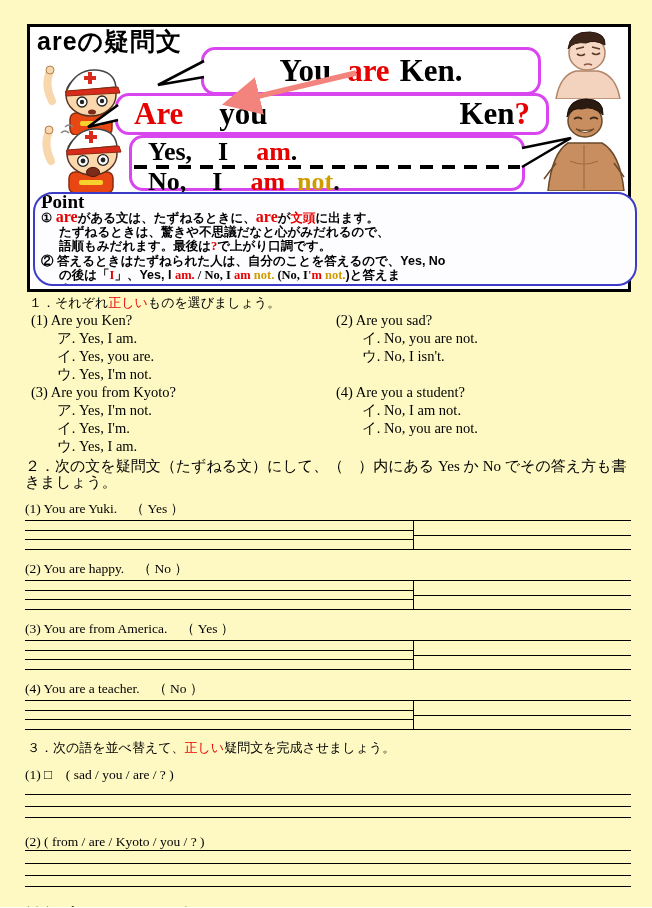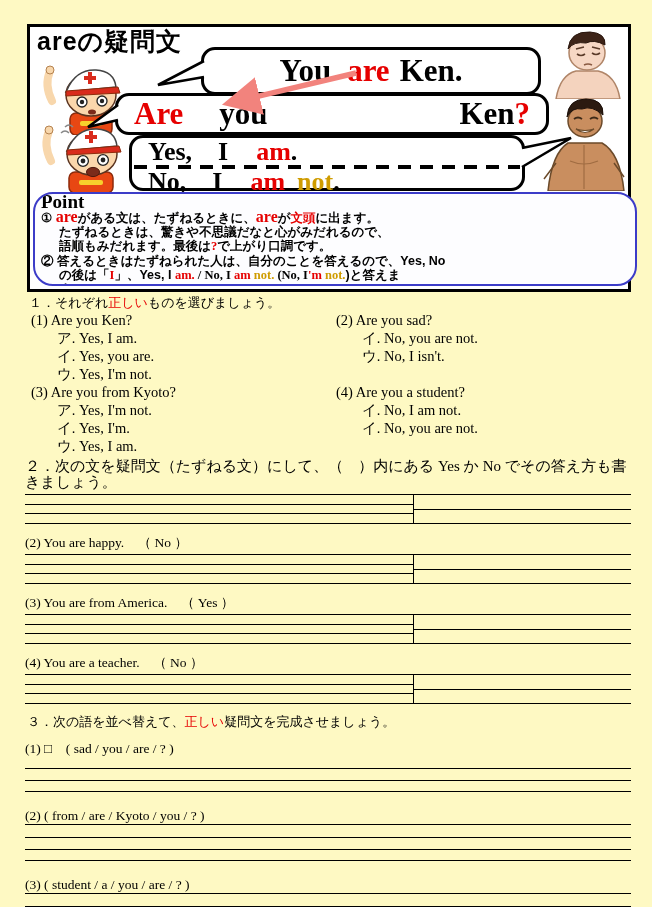--- a/index.html
+++ b/index.html
@@ -7,21 +7,21 @@
         font-family:"Liberation Serif",serif;color:#000;}
   .red{color:#e60000;}
   .gold{color:#cf9c00;}
 
   
   .top-box{position:absolute;left:27px;top:24px;width:598px;height:262px;
            border:3px solid #000;background:#fff;}
   .main-title{position:absolute;left:7px;top:-2px;font-family:"Liberation Sans",sans-serif;
               font-weight:bold;font-size:25px;letter-spacing:1px;z-index:4;}
   .char{position:absolute;z-index:2;}
-  .bubble{position:absolute;background:#fff;border:3px solid #000000;border-radius:14px;
+  .bubble{position:absolute;background:#fff;border:3px solid #d946ef;border-radius:14px;
           z-index:3;font-weight:bold;font-family:"Liberation Serif",serif;}
   .bubble1{left:171px;top:20px;width:334px;height:42px;display:flex;align-items:center;
            justify-content:center;font-size:31px;}
   .bubble1 .t2{margin:0 10px 0 16px;}
   .bubble2{left:85px;top:66px;width:434px;height:42px;display:flex;align-items:center;
            font-size:31px;padding:0 16px;box-sizing:border-box;}
   .bubble2 .t2{margin-left:36px;}
   .bubble2 .t3{margin-left:auto;}
   .bubble3{left:99px;top:108px;width:396px;height:56px;font-size:26px;
            padding:1px 0 0 16px;box-sizing:border-box;}
@@ -224,20 +224,21 @@
           <div class="q1-opt">イ. No, I am not.</div>
           <div class="q1-opt">イ. No, you are not.</div>
         </div>
       </div>
     </div>
 
     <div class="ex2">
       <div class="ex2-heading">２．次の文を疑問文（たずねる文）にして、（　）内にある Yes か No でその答え方も書きましょう。</div>
 
       <div class="ex2-item">
+        <div class="ex2-label">(1) You are Yuki.　（ Yes ）</div>
         <div class="wtable">
           <div class="wt-left">
               <div class="r"></div>
               <div class="r"></div>
               <div class="r"></div>
             </div>
           <div class="wt-right">
               <div class="r"></div>
               <div class="r"></div>
             </div>

